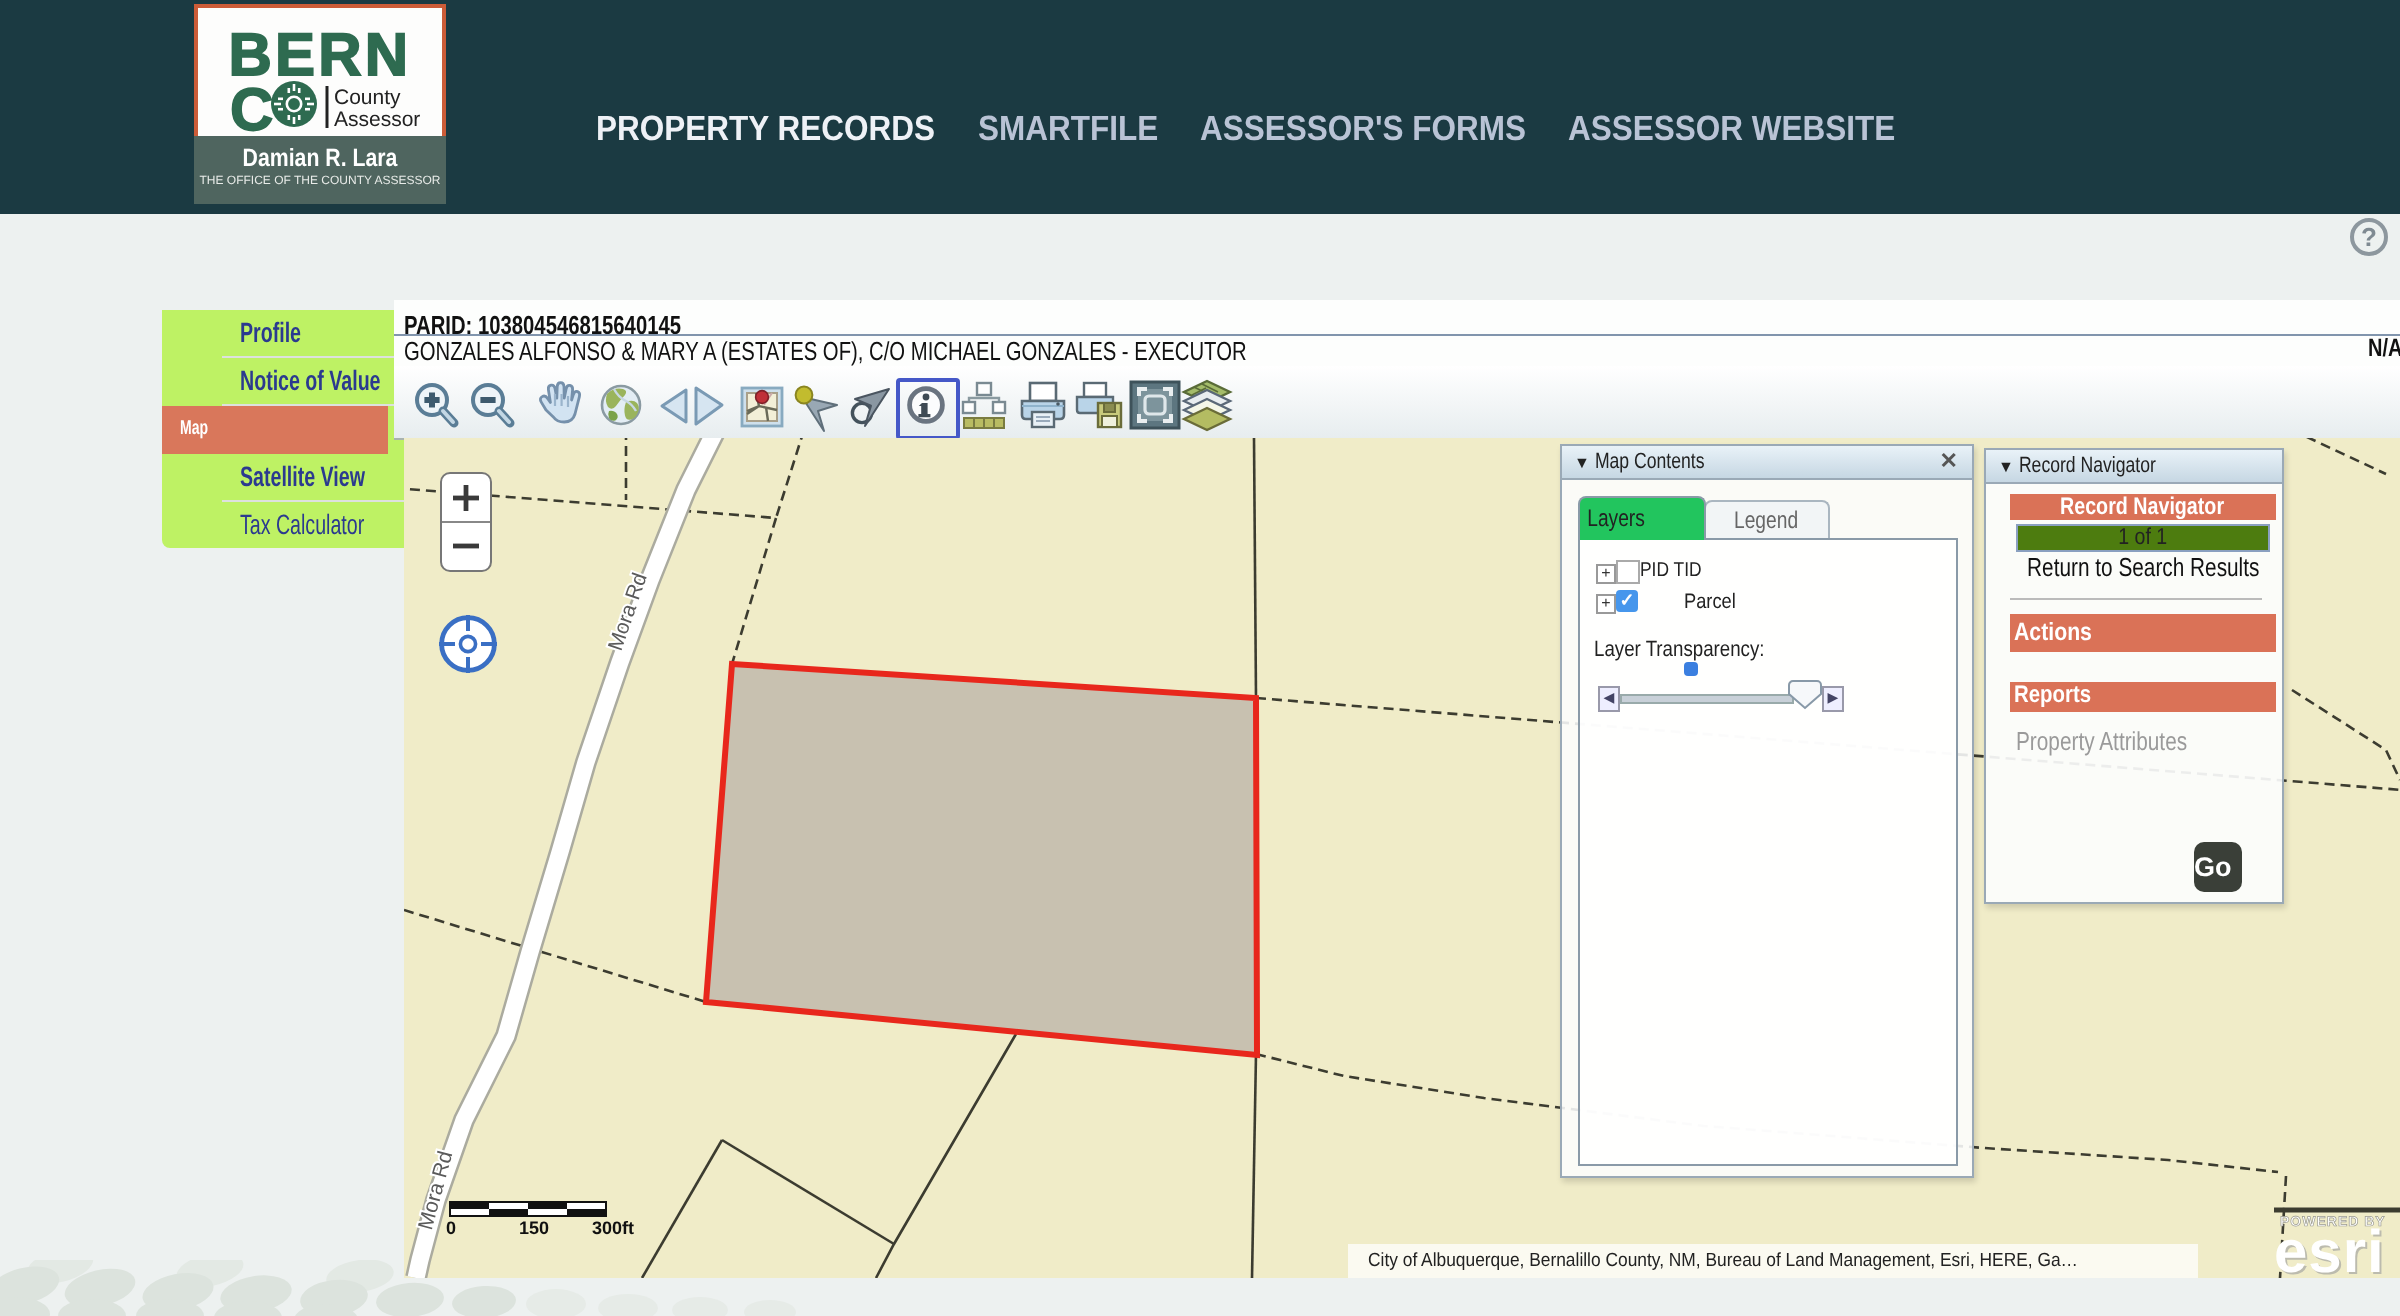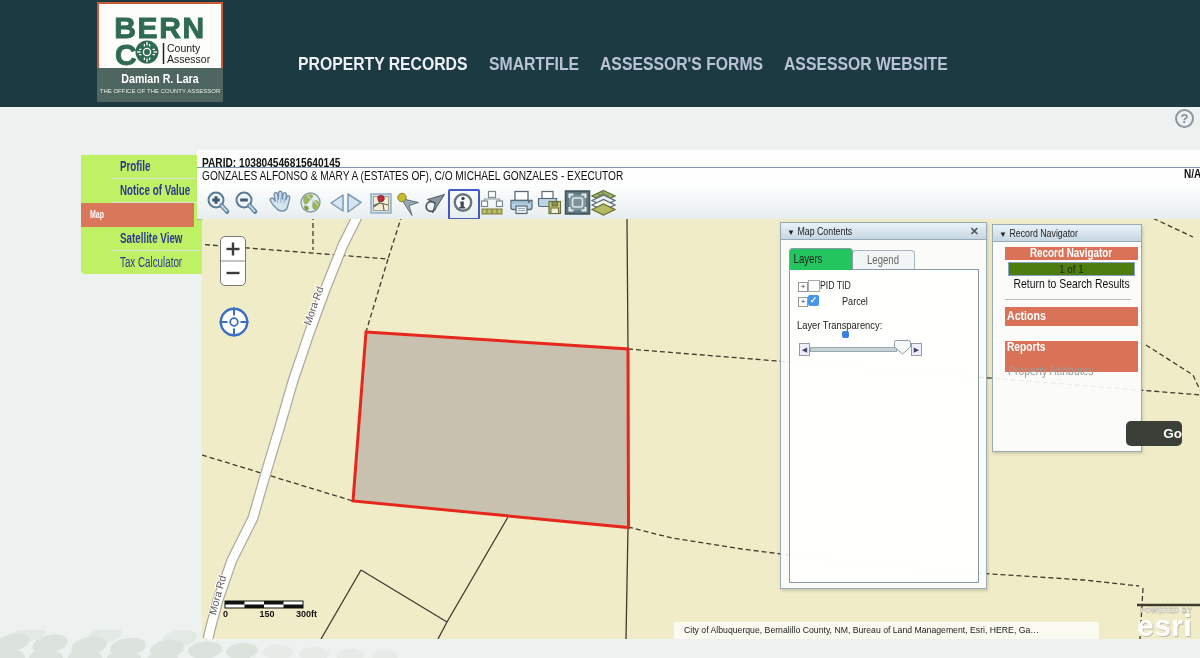--- a/index.html
+++ b/index.html
@@ -258,23 +258,23 @@
   </div>
 </div>
 
 <div class="abs" style="left:992px;top:224px;width:150px;height:228px;border:1px solid #9aa9b6;box-sizing:border-box;background:rgba(252,253,253,0.92);box-shadow:1px 2px 3px rgba(0,0,0,0.15);">
   <div style="height:16px;background:linear-gradient(#e9f2f8,#c6d7e3);border-bottom:1px solid #9aa9b6;font-size:11px;color:#222;line-height:16px;padding-left:6px;"><span style="font-size:8px;">▼</span><span class="cx" style="transform:scaleX(0.8);">&nbsp;Record Navigator</span></div>
   <div class="abs" style="left:12px;top:22px;width:133px;height:13px;background:#da7257;color:#fff;font-size:12px;font-weight:bold;text-align:center;line-height:13px;"><span class="cx" style="transform:scaleX(0.82);transform-origin:50% 50%;">Record Navigator</span></div>
   <div class="abs" style="left:15px;top:37px;width:125px;height:12px;background:#4d7c0f;border:1px solid #8aa0c0;font-size:11.5px;color:#222;text-align:center;line-height:12px;"><span class="cx" style="transform:scaleX(0.85);transform-origin:50% 50%;">1 of 1</span></div>
   <div class="abs" style="left:5px;top:51px;width:148px;text-align:center;font-size:13px;color:#111;"><span class="cx" style="transform:scaleX(0.8);transform-origin:50% 50%;">Return to Search Results</span></div>
   <div class="abs" style="left:12px;top:74px;width:126px;height:1px;background:#bbb;"></div>
   <div class="abs" style="left:12px;top:82px;width:133px;height:19px;background:#da7257;color:#fff;font-size:12.5px;font-weight:bold;line-height:19px;padding-left:2px;box-sizing:border-box;"><span class="cx" style="transform:scaleX(0.85);">Actions</span></div>
-  <div class="abs" style="left:12px;top:116px;width:133px;height:31px;background:#da7257;color:#fff;font-size:12px;font-weight:bold;line-height:13px;padding-left:2px;box-sizing:border-box;"><span class="cx" style="transform:scaleX(0.85);">Reports</span></div>
+  <div class="abs" style="left:12px;top:116px;width:133px;height:15px;background:#da7257;color:#fff;font-size:12px;font-weight:bold;line-height:13px;padding-left:2px;box-sizing:border-box;"><span class="cx" style="transform:scaleX(0.85);">Reports</span></div>
   <div class="abs" style="left:15px;top:138px;font-size:13px;color:#9a9a9a;"><span class="cx" style="transform:scaleX(0.8);">Property Attributes</span></div>
-  <div class="abs" style="left:104px;top:196px;width:56px;height:25px;background:#3a3f38;border-radius:5px;color:#fff;font-size:13.5px;font-weight:bold;text-align:right;line-height:26px;margin-left:29px;">Go</div>
+  <div class="abs" style="left:104px;top:196px;width:24px;height:25px;background:#3a3f38;border-radius:5px;color:#fff;font-size:13.5px;font-weight:bold;text-align:left;line-height:26px;">Go</div>
 </div>
 
 <svg class="abs" style="left:0;top:630px;" width="460" height="28" viewBox="0 0 460 28">
   <g fill="#e3e9e4">
     <ellipse cx="30" cy="3" rx="17" ry="8" transform="rotate(-14 30 3)"></ellipse>
     <ellipse cx="105" cy="5" rx="17" ry="8" transform="rotate(-12 105 5)"></ellipse>
     <ellipse cx="180" cy="8" rx="17" ry="8" transform="rotate(-8 180 8)"></ellipse>
   </g>
   <g fill="#dce3dd">
     <ellipse cx="12" cy="13" rx="18" ry="9" transform="rotate(-14 12 13)"></ellipse>

